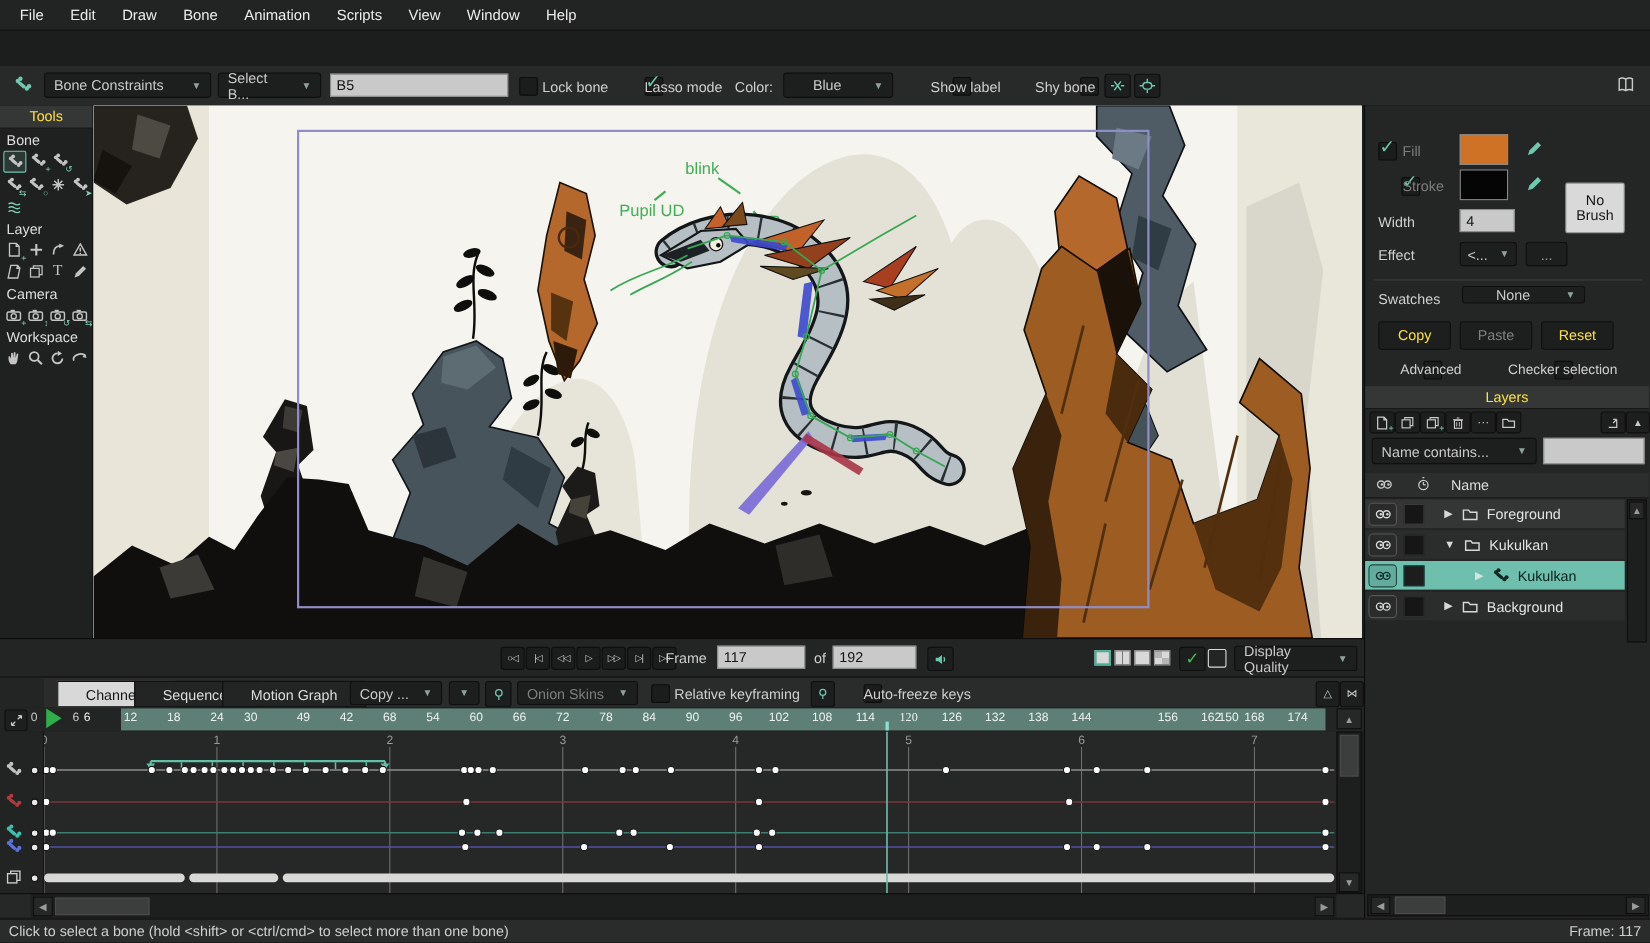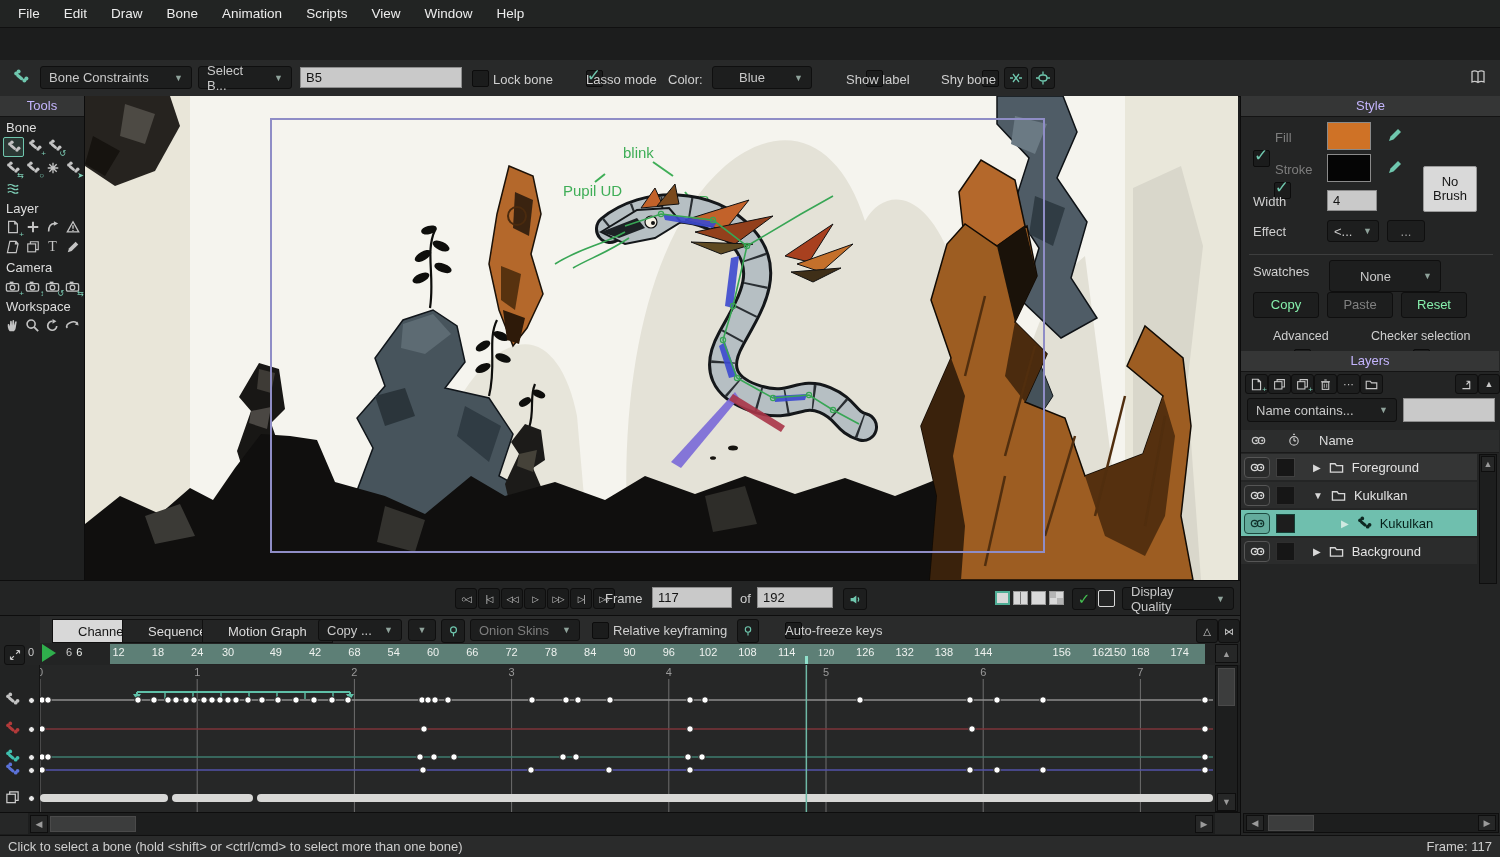--- a/index.html
+++ b/index.html
@@ -19,32 +19,32 @@
   .dd .car{color:#8fa39b;font-size:9px;margin-left:8px;}
   .inp{background:#c9c9c9;border:1px solid #8d8d8d;color:#151515;font-size:13px;padding:0 5px;box-sizing:border-box;font-family:"Liberation Sans",sans-serif;}
   .chk{width:15px;height:15px;background:#1b1c1c;border:1px solid #0c0c0c;border-radius:2px;display:inline-block;position:relative;vertical-align:middle;}
   .chk.on:after{content:"✓";position:absolute;left:0px;top:-6px;color:#6fc7ae;font-size:17px;font-weight:bold;}
   .lbl{color:#cfcfcf;font-size:13px;vertical-align:middle;}
   .dim{color:#7d7d7d;}
   .ic{width:16px;height:16px;display:block;}
   .ibtn{background:#1d1e1e;border:1px solid #0f0f0f;border-radius:3px;display:inline-flex;align-items:center;justify-content:center;}
   
   #tools{left:0;top:96px;width:85px;height:484px;background:#1f2020;border-right:1px solid #0c0c0c;box-sizing:border-box;}
-  .phead{background:#353636;border-bottom:1px solid #141414;color:#c4b5fd;text-align:center;height:20px;line-height:20px;font-size:13px;}
+  .phead{background:#353636;border-bottom:1px solid #141414;color:#fde047;text-align:center;height:20px;line-height:20px;font-size:13px;}
   .tsec{color:#dedede;font-size:13px;padding:3px 4px 1px 6px;}
   .tgrid{display:flex;flex-wrap:wrap;padding:0 2px;}
   .tcell{width:19px;height:18px;margin:1px 0 1px 1px;display:inline-flex;align-items:center;justify-content:center;position:relative;color:#c4c4c4;}
   .tcell.sel{border:1px solid #6fc7ae;background:#2b3834;border-radius:2px;}
   .badge{position:absolute;right:-2px;bottom:-3px;font-size:8px;color:#7fd0b8;font-style:normal;}
   
   #canvas{left:85px;top:96px;width:1153px;height:484px;background:#edebe0;}
   
   #rpanel{left:1240px;top:96px;width:260px;height:739px;background:#242525;border-left:1px solid #0c0c0c;box-sizing:border-box;}
   .swatch{border:1px solid #8a8a8a;box-sizing:border-box;display:inline-block;}
-  .pb{background:#1d1e1e;border:1px solid #0f0f0f;border-radius:3px;color:#86efac;text-align:center;}
+  .pb{background:#1d1e1e;border:1px solid #0f0f0f;border-radius:3px;color:#fde047;text-align:center;}
   
   .lrow{position:absolute;left:0;width:236px;height:26px;display:flex;align-items:center;}
   .eyesbtn{width:24px;height:19px;background:#2a2b2b;border:1px solid #565656;border-radius:4px;display:inline-flex;align-items:center;justify-content:center;margin-left:3px;color:#d9d9d9;}
   .lswatch{width:17px;height:17px;background:#161616;border:1px solid #3f3f3f;margin-left:6px;}
   .arr{font-size:10px;color:#d8d8d8;}
   
   #playbar{left:0;top:580px;width:1240px;height:35px;background:#232424;border-top:1px solid #0d0d0d;box-sizing:border-box;}
   .pbtn{width:20px;height:19px;background:#1b1c1c;border:1px solid #0e0e0e;border-radius:3px;color:#cfcfcf;font-size:8.5px;display:inline-flex;align-items:center;justify-content:center;margin-right:1px;letter-spacing:-1px;}
   .panebtn{width:15px;height:14px;border:1px solid #9a9a9a;background:#d9d9d9;display:inline-block;margin-right:2px;box-sizing:border-box;}
   
@@ -496,21 +496,20 @@
 
       <text x="538" y="62" font-size="15" fill="#3fae57">blink</text>
       <text x="478" y="100" font-size="15" fill="#3fae57">Pupil UD</text>
       <path d="M568,66 L588,80 M510,86 L520,78" stroke="#3fae57" stroke-width="2" fill="none"></path>
 
       <rect x="186" y="23" width="773" height="433" fill="none" stroke="#8f8dc6" stroke-width="2"></rect>
     </svg>
   </div>
 
   <div id="rpanel" class="abs">
-    <div class="phead">Style</div>
     <span class="chk on abs" style="left:12px;top:33px"></span>
     <span class="lbl dim abs" style="left:34px;top:34px">Fill</span>
     <span class="swatch abs" style="left:86px;top:26px;width:44px;height:28px;background:#cf7226"></span>
     <span class="abs" style="left:146px;top:31px;color:#6fc7ae">
         <svg class="ic">
           <use href="#sym-pen"></use>
         </svg>
       </span>
     <span class="chk on abs" style="left:12px;top:65px"></span>
     <span class="lbl dim abs" style="left:34px;top:66px">Stroke</span>
@@ -528,21 +527,21 @@
     <span class="lbl abs" style="left:12px;top:128px">Effect</span>
     <span class="dd abs" style="left:86px;top:124px;width:52px;height:22px;padding:0 6px;justify-content:space-between">
         <span>&lt;...</span>
         <span class="car">▼</span>
       </span>
     <span class="btn abs" style="left:146px;top:124px;width:38px;height:22px;color:#9a9a9a">
         <span>...</span>
       </span>
     <div class="abs" style="left:8px;top:158px;width:244px;height:1px;background:#3d3e3e"></div>
     <span class="lbl abs" style="left:12px;top:168px">Swatches</span>
-    <span class="dd abs" style="left:88px;top:164px;width:112px;height:32px;padding:0 8px;justify-content:space-between">
+    <span class="dd abs" style="left:88px;top:164px;width:112px;height:16px;padding:0 8px;justify-content:space-between">
         <span style="margin-left:22px">None</span>
         <span class="car">▼</span>
       </span>
     <span class="pb abs" style="left:12px;top:196px;width:64px;height:24px;line-height:24px"><span>Copy</span></span>
     <span class="pb abs" style="left:86px;top:196px;width:64px;height:24px;line-height:24px;color:#818181"><span>Paste</span></span>
     <span class="pb abs" style="left:160px;top:196px;width:64px;height:24px;line-height:24px"><span>Reset</span></span>
     <span class="chk abs" style="left:12px;top:232px"></span>
     <span class="lbl abs" style="left:32px;top:233px;font-size:12.5px">Advanced</span>
     <span class="chk abs" style="left:110px;top:232px"></span>
     <span class="lbl abs" style="left:130px;top:233px;font-size:12.5px">Checker selection</span>

